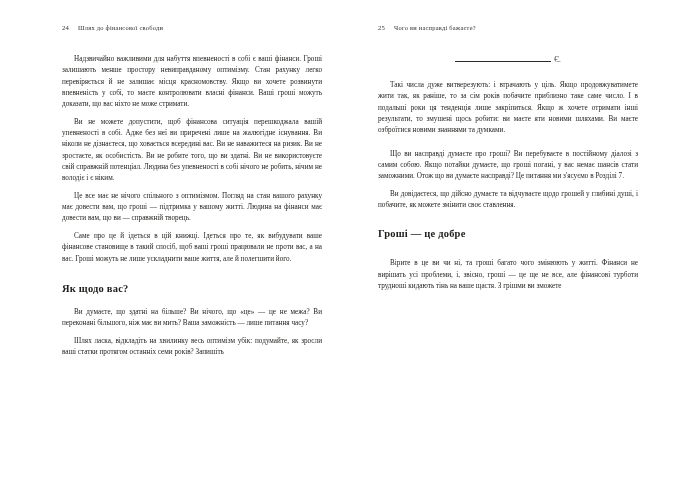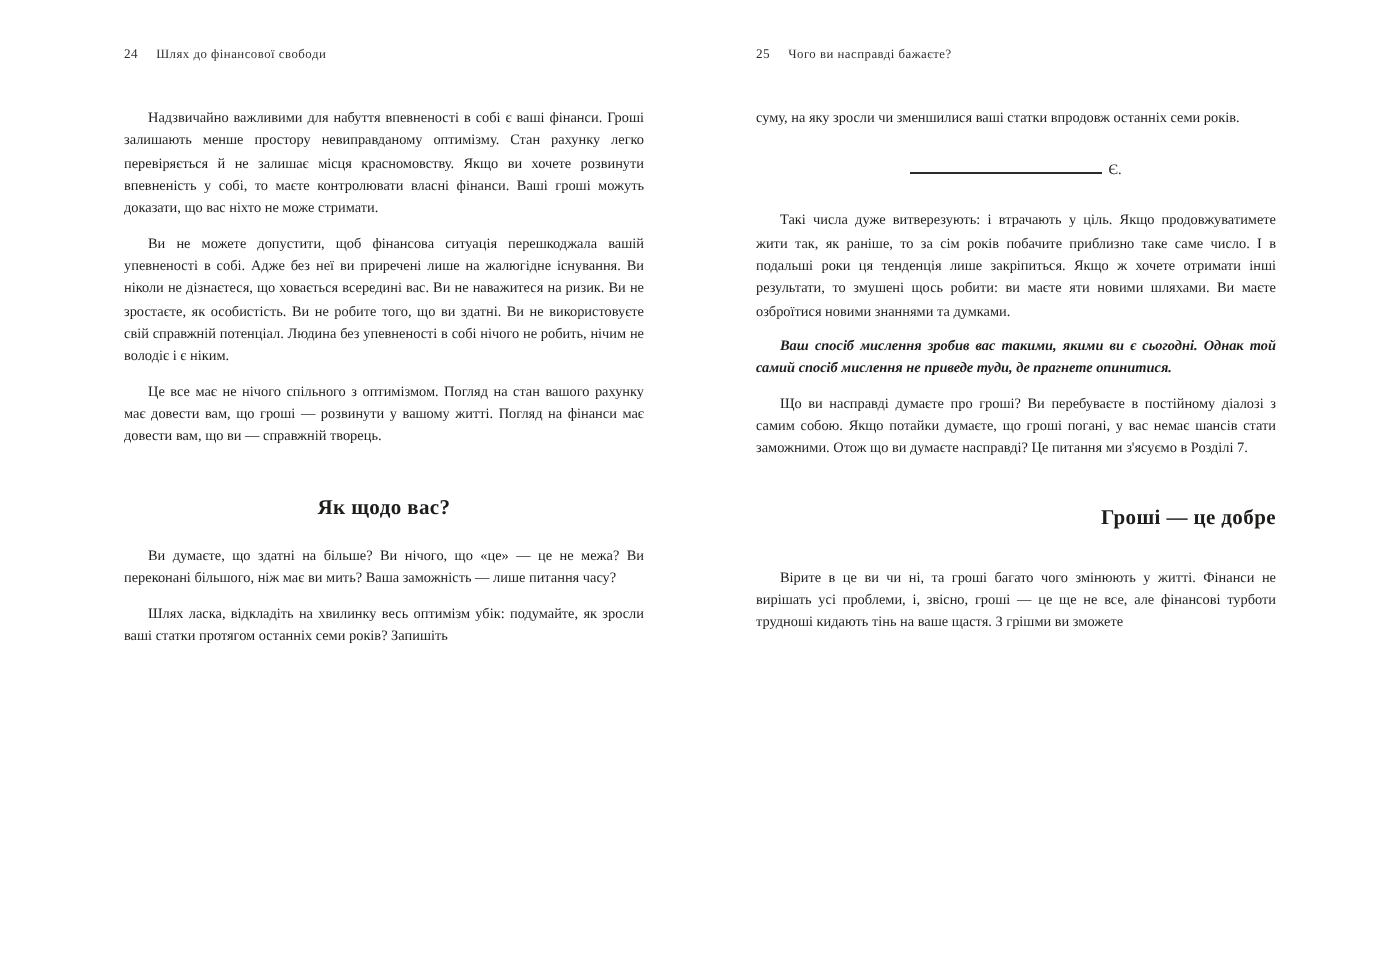--- a/index.html
+++ b/index.html
@@ -61,27 +61,26 @@
   }
   p.noindent {
     text-indent: 0;
   }
   .gap-sm {
     height: 6px;
   }
   h2.section {
     font-size: 10.5px;
     font-weight: bold;
-    text-align: center;
+    text-align: left;
     margin: 18px 0 13px 0;
     color: #1d1d1b;
     letter-spacing: 0.2px;
   }
   h2.section.right-head {
-    text-align: right;
     margin: 17px 0 13px 0;
   }
   .fill-line {
     display: flex;
     justify-content: center;
     align-items: baseline;
     margin: 14px 0 16px 0;
     font-size: 7.2px;
   }
   .fill-line .rule {
@@ -104,49 +103,49 @@
   <div class="page page-left">
     <div class="runhead">
       <span class="folio">24</span>
       <span class="title">Шлях до фінансової свободи</span>
     </div>
 
     <p>Надзвичайно важливими для набуття впевненості в собі є ваші фінанси. Гроші залишають менше простору невиправданому оптимізму. Стан рахунку легко перевіряється й не залишає місця красномовству. Якщо ви хочете розвинути впевненість у собі, то маєте контролювати власні фінанси. Ваші гроші можуть доказати, що вас ніхто не може стримати.</p>
     <div class="gap-sm"></div>
     <p>Ви не можете допустити, щоб фінансова ситуація перешкоджала вашій упевненості в собі. Адже без неї ви приречені лише на жалюгідне існування. Ви ніколи не дізнаєтеся, що ховається всередині вас. Ви не наважитеся на ризик. Ви не зростаєте, як особистість. Ви не робите того, що ви здатні. Ви не використовуєте свій справжній потенціал. Людина без упевненості в собі нічого не робить, нічим не володіє і є ніким.</p>
     <div class="gap-sm"></div>
-    <p>Це все має не нічого спільного з оптимізмом. Погляд на стан вашого рахунку має довести вам, що гроші — розвинути у вашому житті. Погляд на фінанси має довести вам, що ви — справжній творець.</p>
+    <p>Це все має не нічого спільного з оптимізмом. Погляд на стан вашого рахунку має довести вам, що гроші — підтримка у вашому житті. Людина на фінанси має довести вам, що ви — справжній творець.</p>
     <div class="gap-sm"></div>
+    <p>Саме про це й ідеться в цій книжці. Ідеться про те, як вибудувати ваше фінансове становище в такий спосіб, щоб ваші гроші працювали не проти вас, а на вас. Гроші можуть не лише ускладнити ваше життя, але й полегшити його.</p>
 
     <h2 class="section">Як щодо вас?</h2>
 
     <p>Ви думаєте, що здатні на більше? Ви нічого, що «це» — це не межа? Ви переконані більшого, ніж має ви мить? Ваша заможність — лише питання часу?</p>
     <div class="gap-sm"></div>
     <p>Шлях ласка, відкладіть на хвилинку весь оптимізм убік: подумайте, як зросли ваші статки протягом останніх семи років? Запишіть</p>
   </div>
 
   <div class="page page-right">
     <div class="runhead">
       <span class="folio">25</span>
       <span class="title">Чого ви насправді бажаєте?</span>
     </div>
 
-    <p class="noindent">суму, на яку зросли чи зменшилися ваші статки впродовж останніх семи років.</p>
 
     <div class="fill-line">
       <span class="rule"></span>
       <span>Є.</span>
     </div>
 
     <p>Такі числа дуже витверезують: і втрачають у ціль. Якщо продовжуватимете жити так, як раніше, то за сім років побачите приблизно таке саме число. І в подальші роки ця тенденція лише закріпиться. Якщо ж хочете отримати інші результати, то змушені щось робити: ви маєте яти новими шляхами. Ви маєте озброїтися новими знаннями та думками.</p>
     <div class="gap-sm"></div>
-    <p class="bold-i">Ваш спосіб мислення зробив вас такими, якими ви є сьогодні. Однак той самий спосіб мислення не приведе туди, де прагнете опинитися.</p>
     <div class="gap-sm"></div>
     <p>Що ви насправді думаєте про гроші? Ви перебуваєте в постійному діалозі з самим собою. Якщо потайки думаєте, що гроші погані, у вас немає шансів стати заможними. Отож що ви думаєте насправді? Це питання ми з'ясуємо в Розділі 7.</p>
     <div class="gap-sm"></div>
+    <p>Ви довідаєтеся, що дійсно думаєте та відчуваєте щодо грошей у глибині душі, і побачите, як можете змінити своє ставлення.</p>
 
     <h2 class="section right-head">Гроші — це добре</h2>
 
     <div class="gap-sm"></div>
     <p>Вірите в це ви чи ні, та гроші багато чого змінюють у житті. Фінанси не вирішать усі проблеми, і, звісно, гроші — це ще не все, але фінансові турботи трудноші кидають тінь на ваше щастя. З грішми ви зможете</p>
   </div>
 
 </div>
 
 </body></html>

